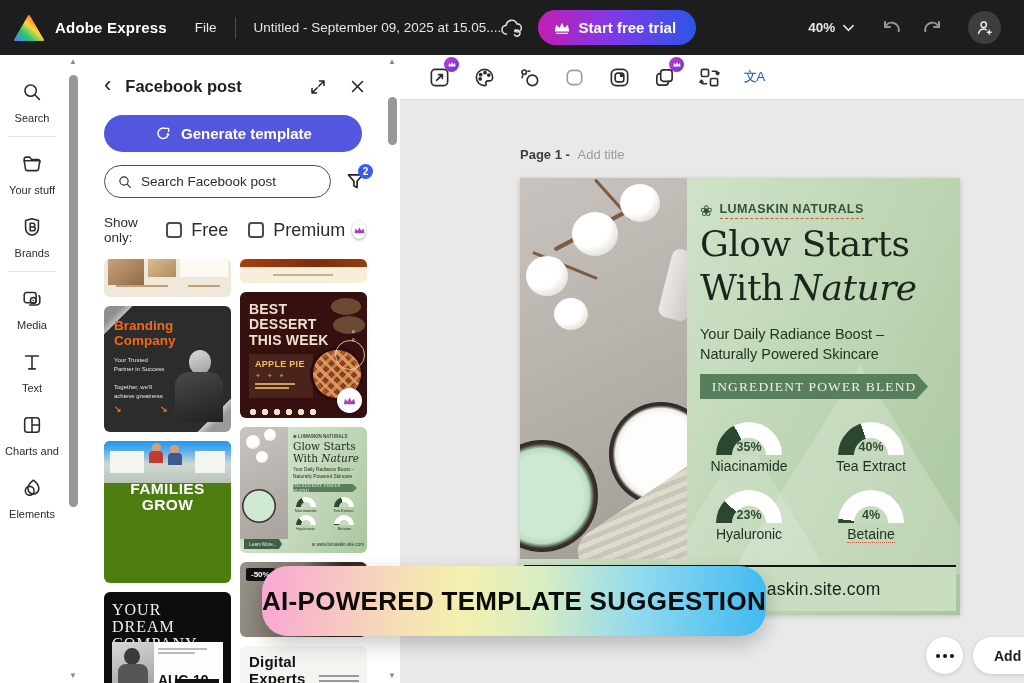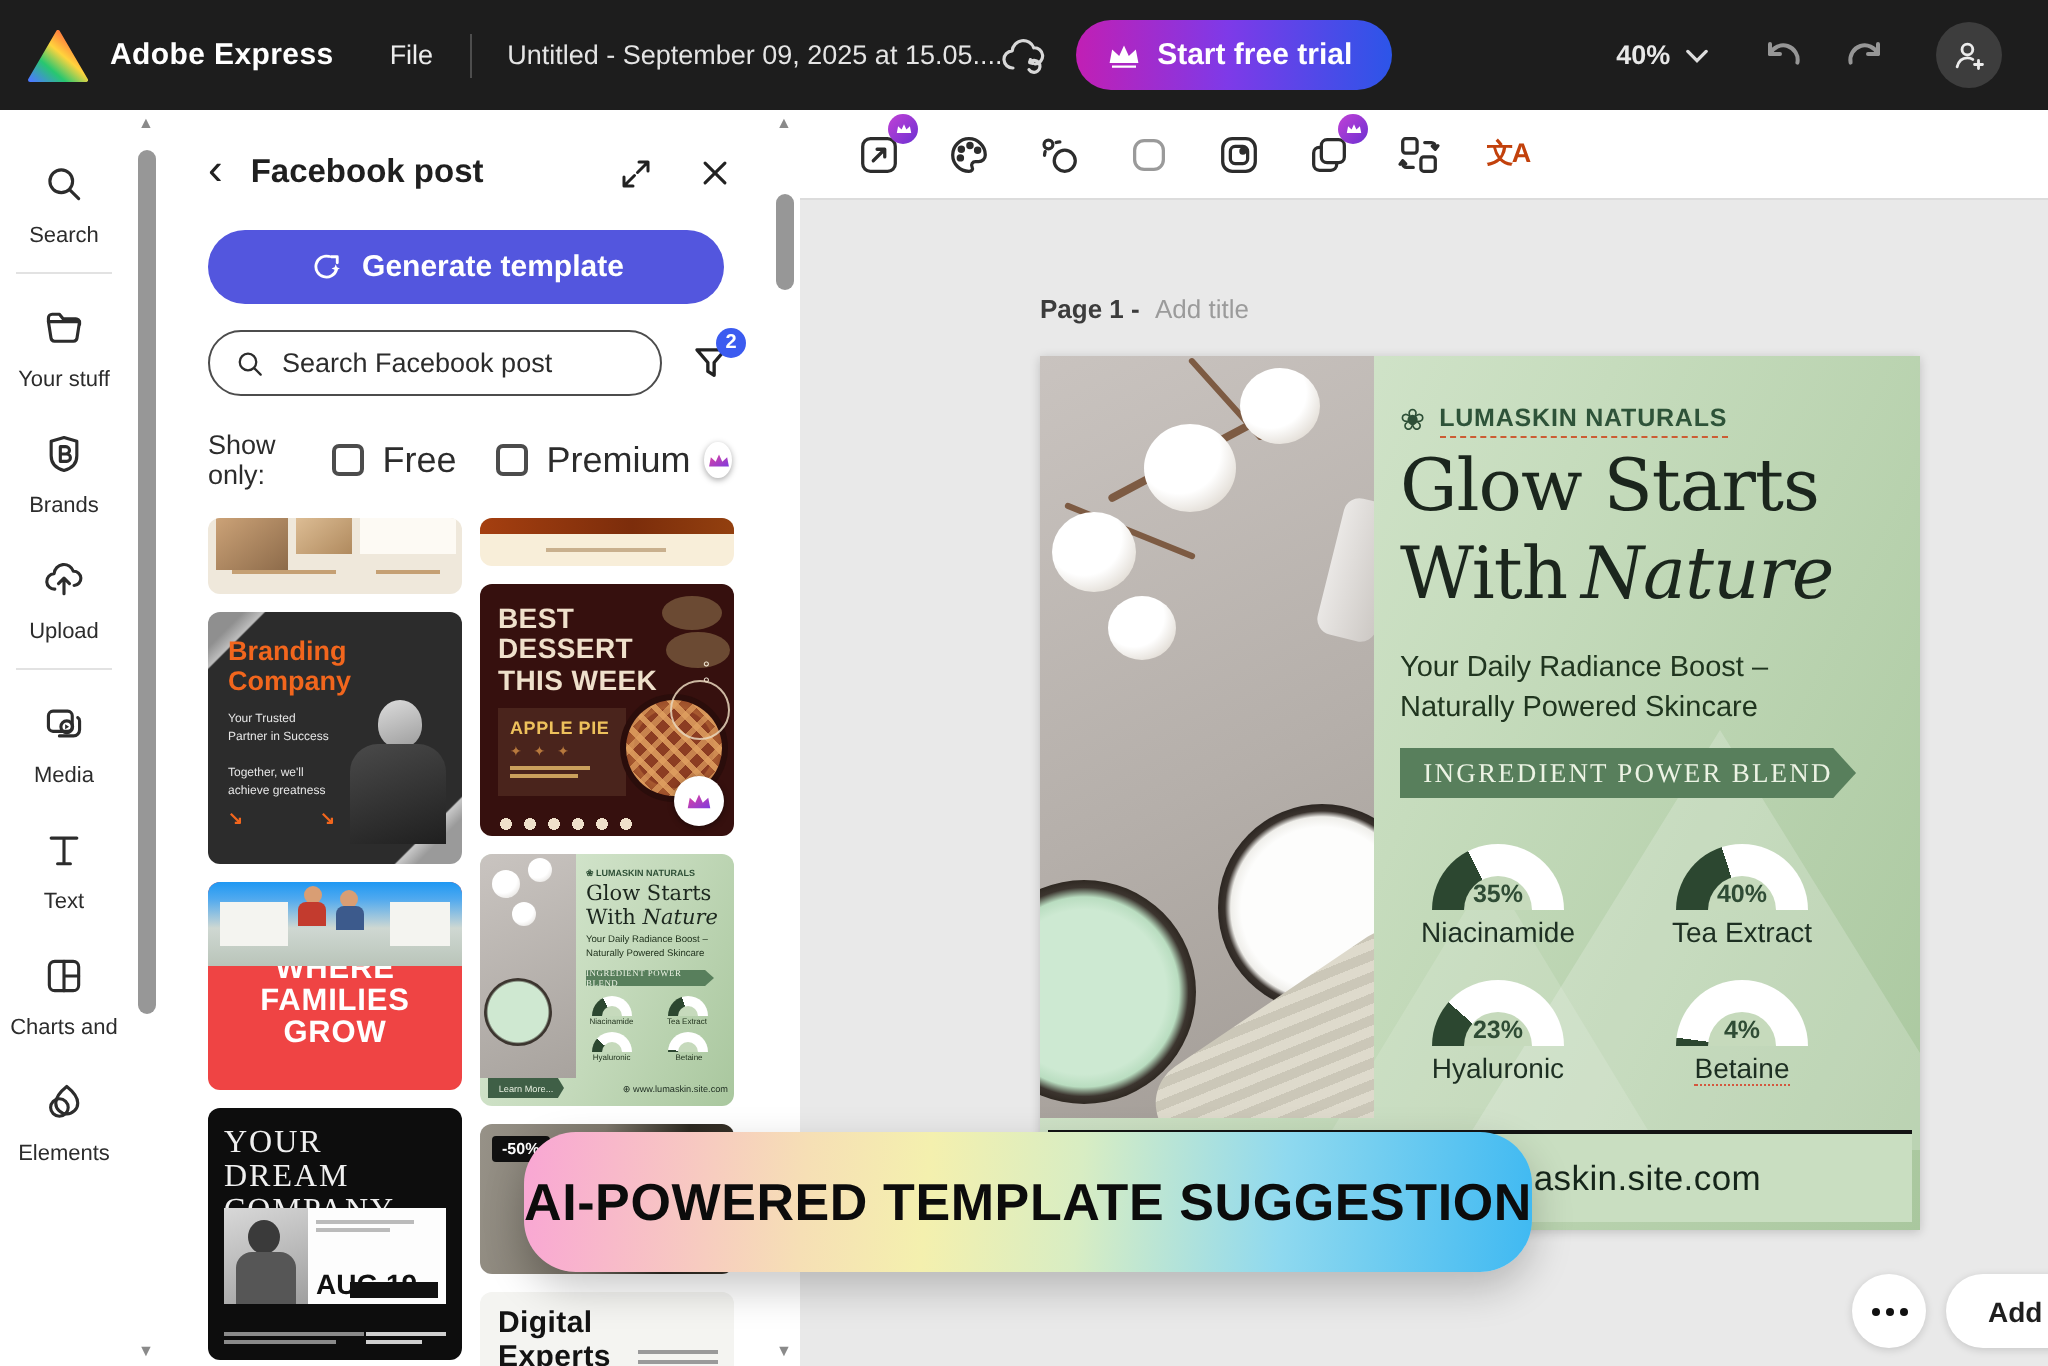--- a/index.html
+++ b/index.html
@@ -125,21 +125,21 @@
      radial-gradient(circle,#8c3d22 58%,#a85a30 60%,#7a3018 100%);
     box-shadow:0 0 0 3px #2a0d0b;}
   .t-dessert .stamp{position:absolute;right:2px;top:48px;width:30px;height:30px;border-radius:50%;
     border:1.6px solid #e8d6bc;opacity:.85;}
   .t-dessert .crownbtn{position:absolute;right:5px;bottom:5px;width:25px;height:25px;border-radius:50%;
     background:#fff;display:flex;align-items:center;justify-content:center;box-shadow:0 1px 3px rgba(0,0,0,.4);}
   .t-dessert .scallop{position:absolute;left:8px;bottom:3px;width:70px;height:6px;
     background:radial-gradient(circle 3px at 5px 3px,#efe0cb 98%,transparent) 0 0/12px 6px repeat-x;}
 
   
-  .t-fam{height:104px;background:#ef4444;padding-top:16px;text-align:center;}
+  .t-fam{height:142px;background:#4d7c0f;padding-top:4px;text-align:center;}
   .t-fam .lg{color:#fff;font-size:5px;letter-spacing:1px;opacity:.9;}
   .t-fam .lgmark{width:8px;height:8px;border:1px solid #fff;border-radius:50%;margin:0 auto 2px;}
   .t-fam .tt{margin-top:4px;color:#fff;font-size:15.5px;font-weight:800;line-height:1.02;letter-spacing:.4px;}
   .t-fam .photo{position:absolute;left:0;bottom:0;width:127px;height:42px;
     background:linear-gradient(180deg,#1e98f3 0%,#4fa9ef 20%,#cfd8d2 55%,#b9c4b9 100%);}
   .t-fam .house{position:absolute;bottom:10px;width:34px;height:22px;background:#f4f4f0;}
   .t-fam .head{position:absolute;width:9px;height:9px;border-radius:50%;background:#d99e74;}
   .t-fam .shirt{position:absolute;width:14px;height:12px;border-radius:4px 4px 0 0;}
 
   
@@ -203,21 +203,21 @@
   .t-digital .pill{position:absolute;right:8px;top:48px;width:46px;height:8px;background:#d8d8d4;border-radius:2px;}
 
   
   .canvas{position:absolute;left:400px;top:55px;width:624px;height:628px;background:#e9e9e9;}
   .c-toolbar{position:absolute;left:0;top:0;width:624px;height:45px;background:#fff;
     border-bottom:1px solid #dcdcdc;display:flex;align-items:center;padding-left:24px;gap:15px;z-index:5;}
   .tool{position:relative;width:30px;height:30px;display:flex;align-items:center;justify-content:center;
     cursor:pointer;border:none;background:none;}
   .crownbadge{position:absolute;top:-5px;right:-5px;width:15px;height:15px;border-radius:50%;
     background:linear-gradient(135deg,#c241d6,#6c30d2);display:flex;align-items:center;justify-content:center;}
-  .translate-glyph{font-size:13.5px;font-weight:700;color:#c2410c;letter-spacing:-1px;}
+  .translate-glyph{font-size:13.5px;font-weight:400;color:#1d4ed8;letter-spacing:-1px;}
 
   .page-label{position:absolute;left:120px;top:92px;font-size:13px;}
   .page-label .pl1{color:#3c3c3c;font-weight:700;}
   .page-label .pl2{color:#9b9b9b;margin-left:4px;cursor:text;}
 
   .page{position:absolute;left:120px;top:123px;width:440px;height:437px;
     background:linear-gradient(115deg,#dcebd6 0%,#c6dcbd 45%,#a9c79e 100%);
     box-shadow:0 1px 5px rgba(0,0,0,.18);overflow:hidden;cursor:pointer;}
   .mtn{position:absolute;width:0;height:0;border-style:solid;}
   .mtn1{right:-30px;bottom:40px;border-width:0 130px 210px 130px;
@@ -368,29 +368,20 @@
     </div>
     <div class="nav-item">
       <span class="icobox">
         <svg width="22" height="22" viewBox="0 0 24 24" class="icon-stroke">
             <path d="M12 3l7 2v8c0 4.5-3 7-7 8-4-1-7-3.5-7-8V5z"></path>
             <path d="M10 8h3a2 2 0 0 1 0 4h-3zm0 4h3.5a2 2 0 0 1 0 4H10zM10 8v8"></path>
           </svg>
       </span>
         <span class="nlabel">Brands</span>
     </div>
-    <div class="nav-item">
-      <span class="icobox">
-        <svg width="22" height="22" viewBox="0 0 24 24" class="icon-stroke">
-            <path d="M7 17a4.2 4.2 0 0 1-.4-8.4 5.4 5.4 0 0 1 10.5-1.4A3.9 3.9 0 0 1 17.5 15"></path>
-            <path d="M12 19.5V11.5 M9 14l3-3 3 3"></path>
-          </svg>
-      </span>
-        <span class="nlabel">Upload</span>
-    </div>
     <div class="nav-div"></div>
     <div class="nav-item">
       <span class="icobox">
         <svg width="22" height="22" viewBox="0 0 24 24" class="icon-stroke">
             <rect x="3.5" y="5" width="13" height="11" rx="2.5"></rect>
             <path d="M19.5 8.5a2 2 0 0 1 1 1.8v4.9a3.3 3.3 0 0 1-3.3 3.3H9.5"></path>
             <circle cx="13.5" cy="13.5" r="3.2"></circle>
             <path d="M12.6 12.2l2.2 1.3-2.2 1.3z" fill="#2c2c2c" stroke="none"></path>
           </svg>
       </span>

